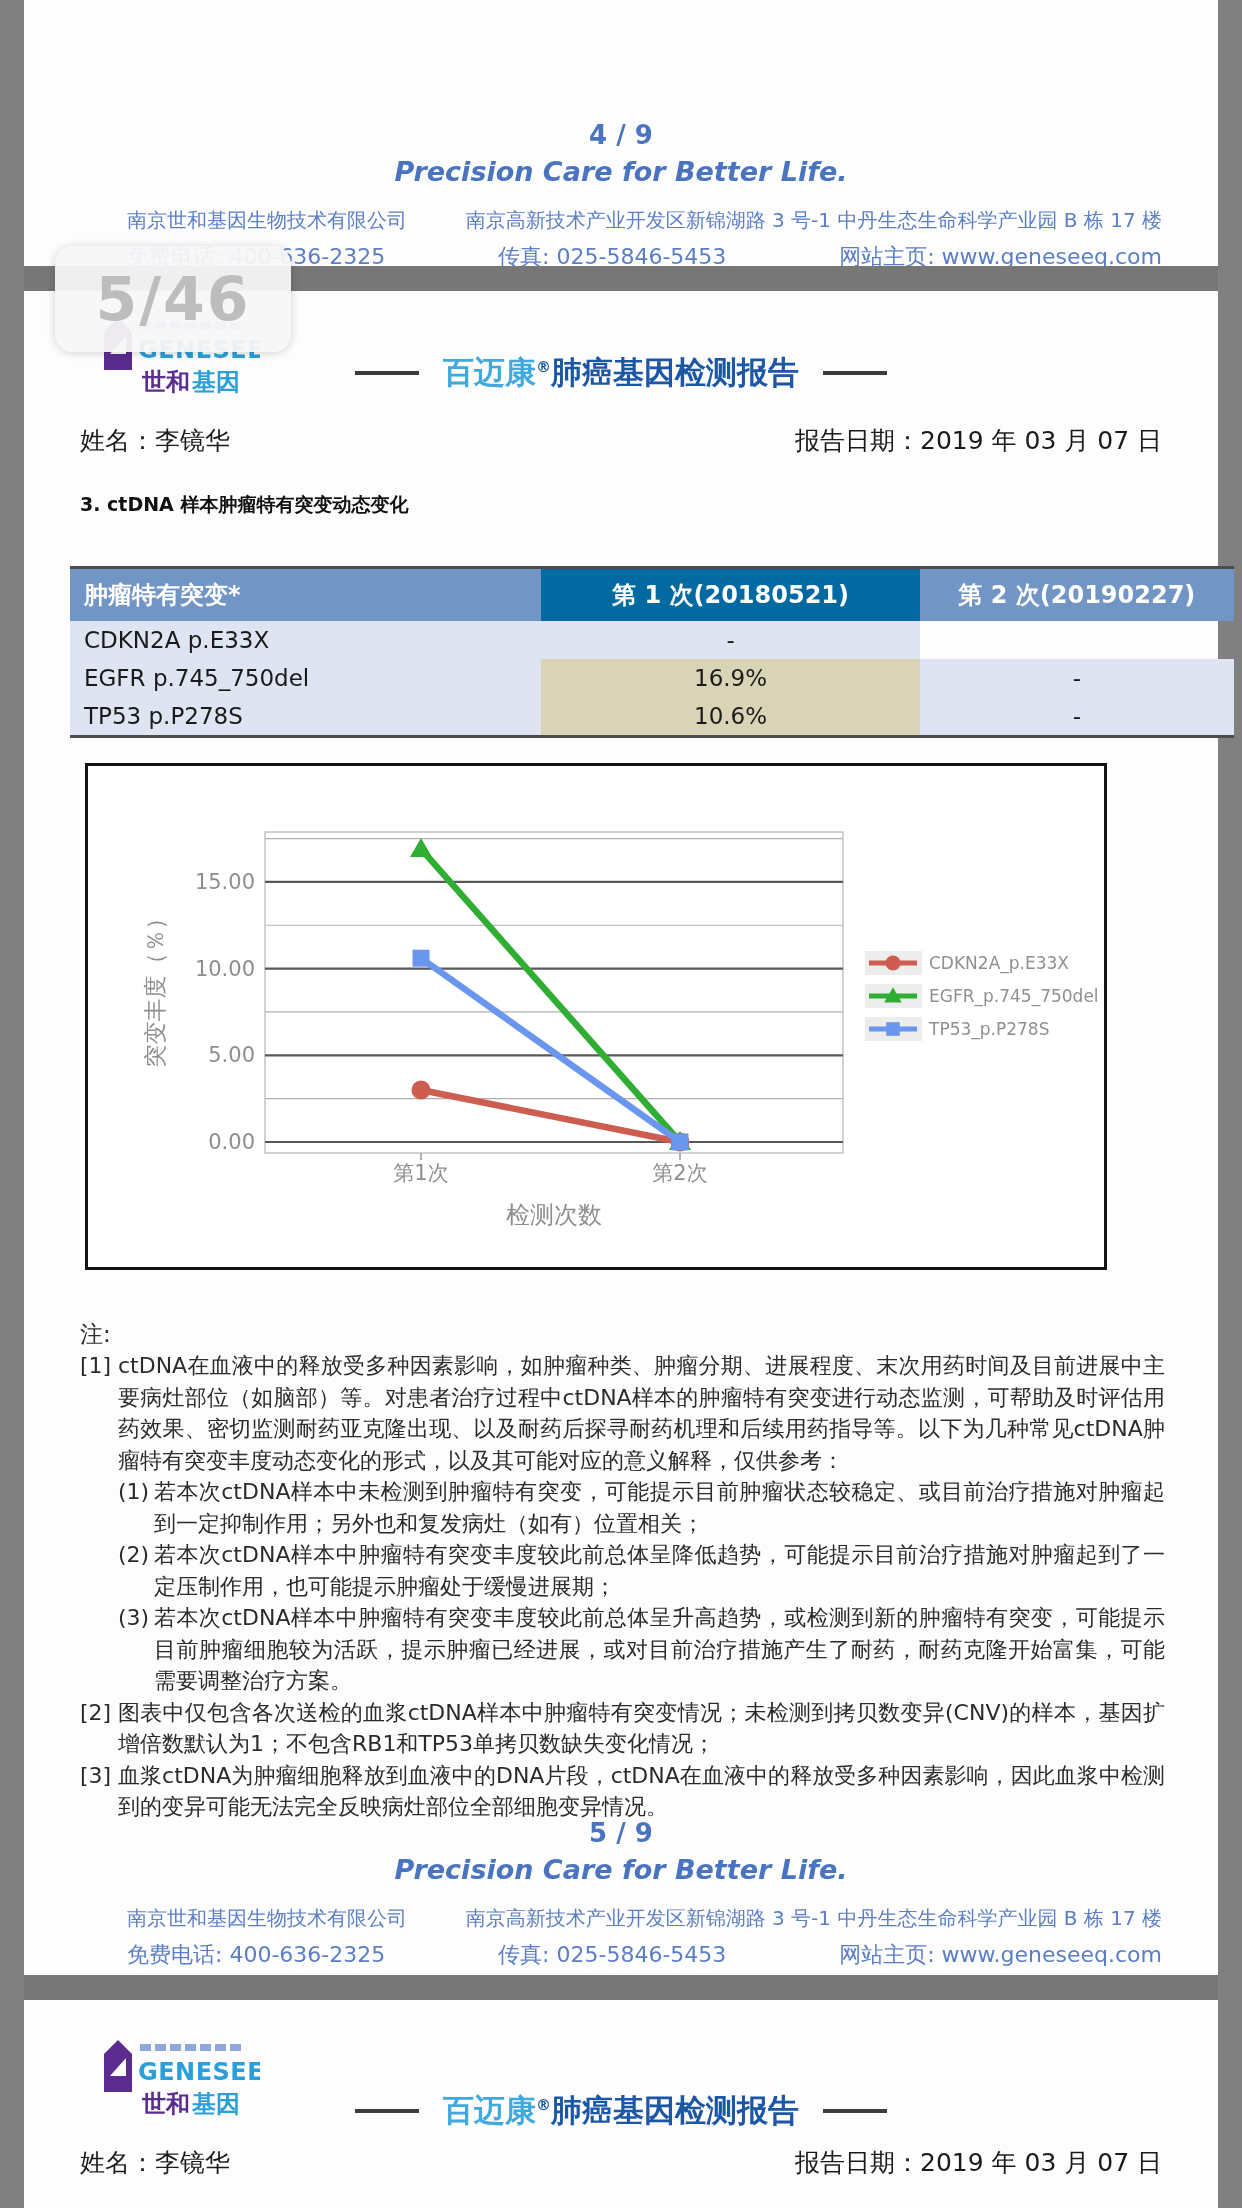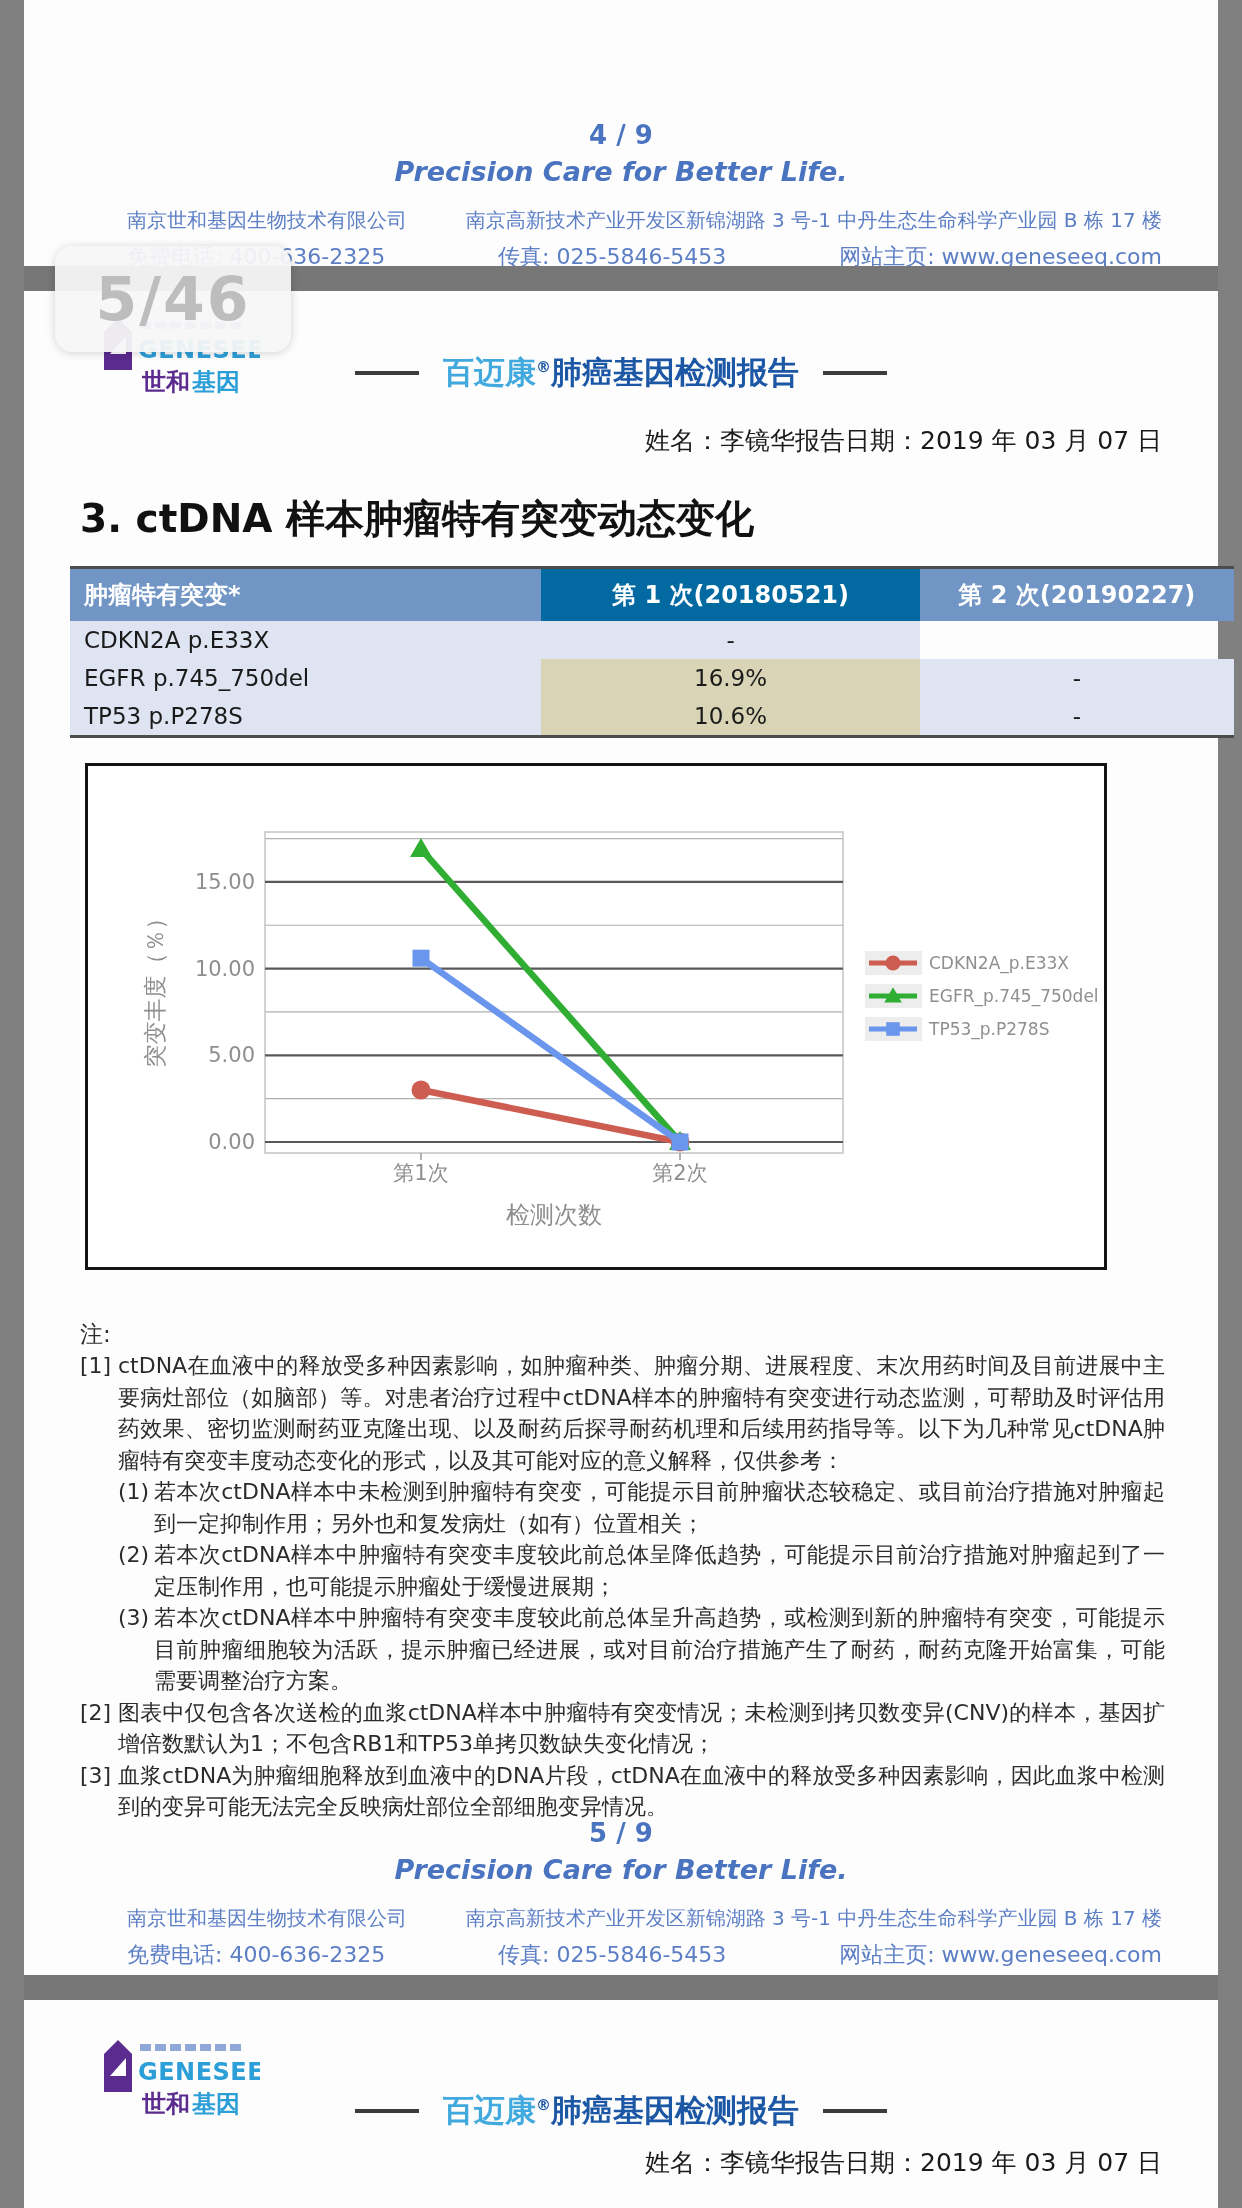--- a/index.html
+++ b/index.html
@@ -35,26 +35,26 @@
   .rtitle{position:absolute;left:24px;right:24px;display:flex;align-items:center;justify-content:center;gap:24px;}
   .rtitle-main{top:352px;}
   .rtitle-next{top:2090px;}
   .tdash{width:64px;height:4px;background:#3c3c3c;}
   .ttext{font-size:31px;font-weight:bold;white-space:nowrap;}
   .t-light{color:#41a9dd;}
   .t-reg{color:#1c57a5;font-size:15px;vertical-align:super;}
   .t-dark{color:#1c57a5;}
 
   
-  .prow{position:absolute;left:80px;right:80px;display:flex;justify-content:flex-end;
+  .prow{position:absolute;left:80px;right:80px;display:flex;justify-content:space-between;
         font-size:25px;color:#1a1a1a;}
   .prow-main{top:424px;}
   .prow-next{top:2146px;}
 
-  .sect{position:absolute;left:80px;top:492px;font-size:39px;font-weight:bold;color:#111;}
+  .sect{position:absolute;left:80px;top:492px;font-size:19px;font-weight:bold;color:#111;}
 
   
   .mtable{position:absolute;left:70px;top:566px;width:1164px;
           border-top:3px solid #4c4c4c;border-bottom:3px solid #4c4c4c;}
   .trow{display:grid;grid-template-columns:40.5% 32.5% 27%;}
   .thead .tcell{background:#7195c5;color:#fff;font-weight:bold;font-size:24px;line-height:52px;height:52px;}
   .thead .tcell.c1{background:#0369a1;}
   .tbody .tcell{font-size:23px;color:#1a1a1a;line-height:38px;height:38px;background:#dee4f2;}
   .tbody .tcell.c1{background:#d8d4b5;}
   .tcell{text-align:center;overflow:hidden;}

